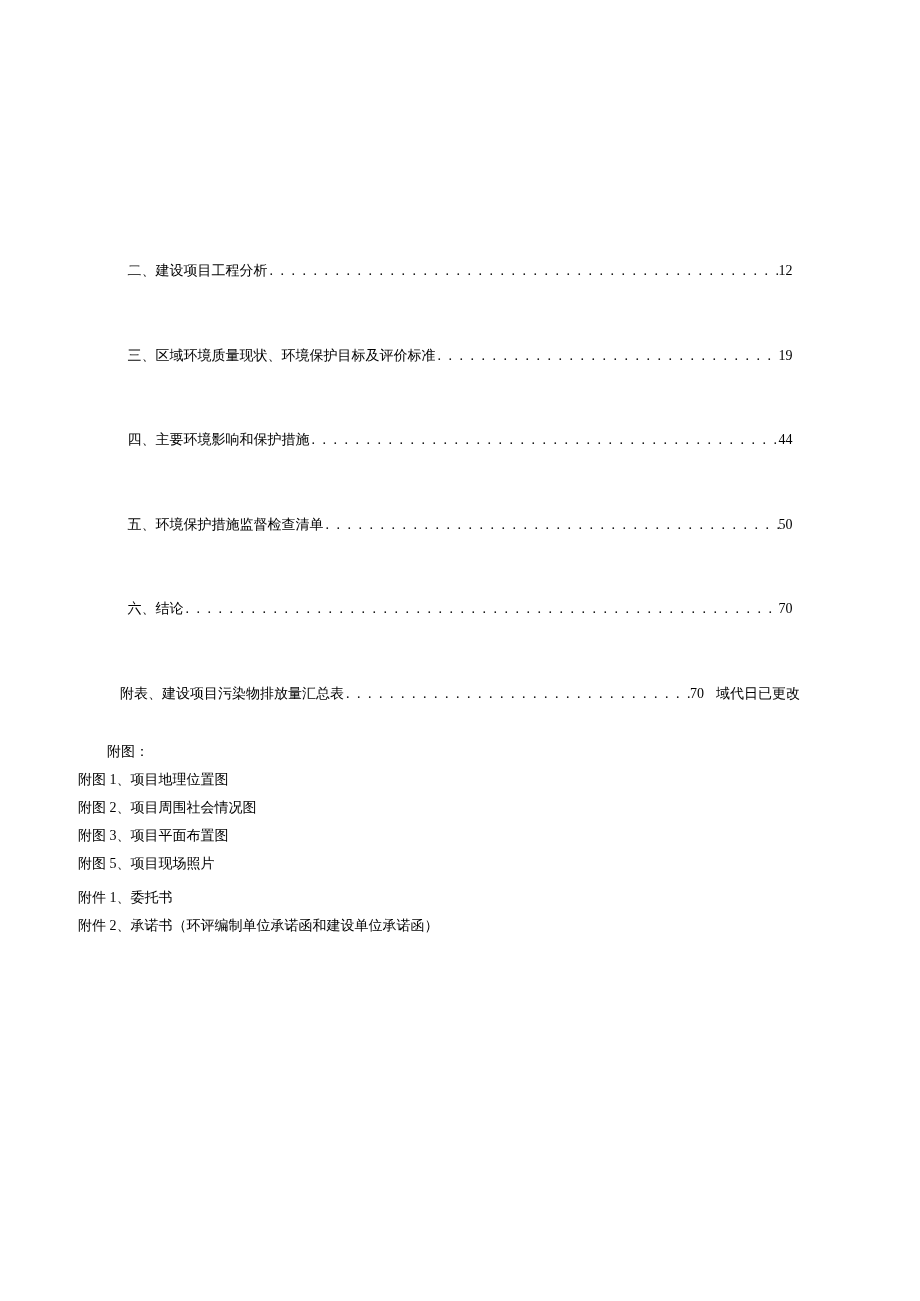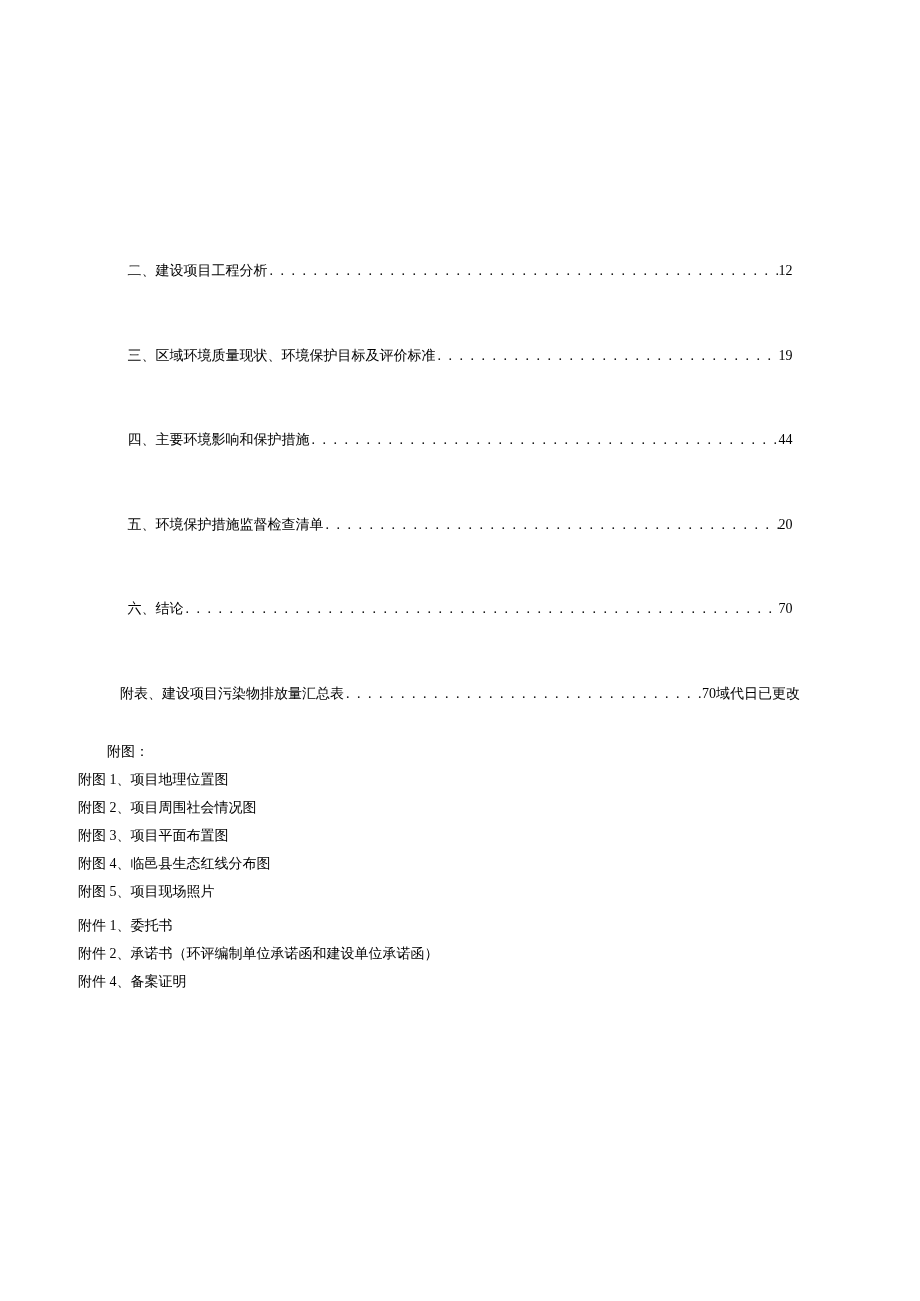--- a/index.html
+++ b/index.html
@@ -43,21 +43,21 @@
     white-space: nowrap;
     color: #000;
     padding: 0 2px;
   }
   .toc-page {
     white-space: nowrap;
     margin-top: 29px;
   }
   .toc-suffix {
     white-space: nowrap;
-    margin-left: 0;
+    margin-left: 12px;
     font-size: 14px;
   }
   .list-block {
     margin-top: 6px;
     font-size: 14px;
     line-height: 2.0;
   }
   .list-heading {
     font-size: 14px;
     margin-left: 29px;
@@ -87,21 +87,21 @@
 
     <div class="toc-row">
       <span class="toc-title">四、主要环境影响和保护措施</span>
       <span class="toc-dots">. . . . . . . . . . . . . . . . . . . . . . . . . . . . . . . . . . . . . . . . . . . . . . . . . . . . . . . . . . . . . . . . . . . . . . . . . . . . . . . . . . . . . . . . . . . . . . . . . . . . . . . . . . . . . . . . . . . . . . . . . . . . . . . . . . . . . . . .</span>
       <span class="toc-page">44</span>
     </div>
 
     <div class="toc-row">
       <span class="toc-title">五、环境保护措施监督检查清单</span>
       <span class="toc-dots">. . . . . . . . . . . . . . . . . . . . . . . . . . . . . . . . . . . . . . . . . . . . . . . . . . . . . . . . . . . . . . . . . . . . . . . . . . . . . . . . . . . . . . . . . . . . . . . . . . . . . . . . . . . . . . . . . . . . . . . . . . . . . . . . . . . . . . . .</span>
-      <span class="toc-page">20</span>
+      <span class="toc-page">50</span>
     </div>
 
     <div class="toc-row">
       <span class="toc-title">六、结论</span>
       <span class="toc-dots">. . . . . . . . . . . . . . . . . . . . . . . . . . . . . . . . . . . . . . . . . . . . . . . . . . . . . . . . . . . . . . . . . . . . . . . . . . . . . . . . . . . . . . . . . . . . . . . . . . . . . . . . . . . . . . . . . . . . . . . . . . . . . . . . . . . . . . . .</span>
       <span class="toc-page">70</span>
     </div>
 
     <div class="toc-row last">
       <span class="toc-title">附表、建设项目污染物排放量汇总表</span>
@@ -110,23 +110,21 @@
       <span class="toc-suffix">域代日已更改</span>
     </div>
 
   </div>
 
   <div class="list-block">
     <div class="list-heading">附图：</div>
     <div class="list-item">附图 1、项目地理位置图</div>
     <div class="list-item">附图 2、项目周围社会情况图</div>
     <div class="list-item">附图 3、项目平面布置图</div>
-    <div class="list-item">附图 4、临邑县生态红线分布图</div>
     <div class="list-item">附图 5、项目现场照片</div>
   </div>
 
   <div class="list-block">
     <div class="list-item">附件 1、委托书</div>
     <div class="list-item">附件 2、承诺书（环评编制单位承诺函和建设单位承诺函）</div>
-    <div class="list-item">附件 4、备案证明</div>
   </div>
 
 </div>
 
 </body></html>

